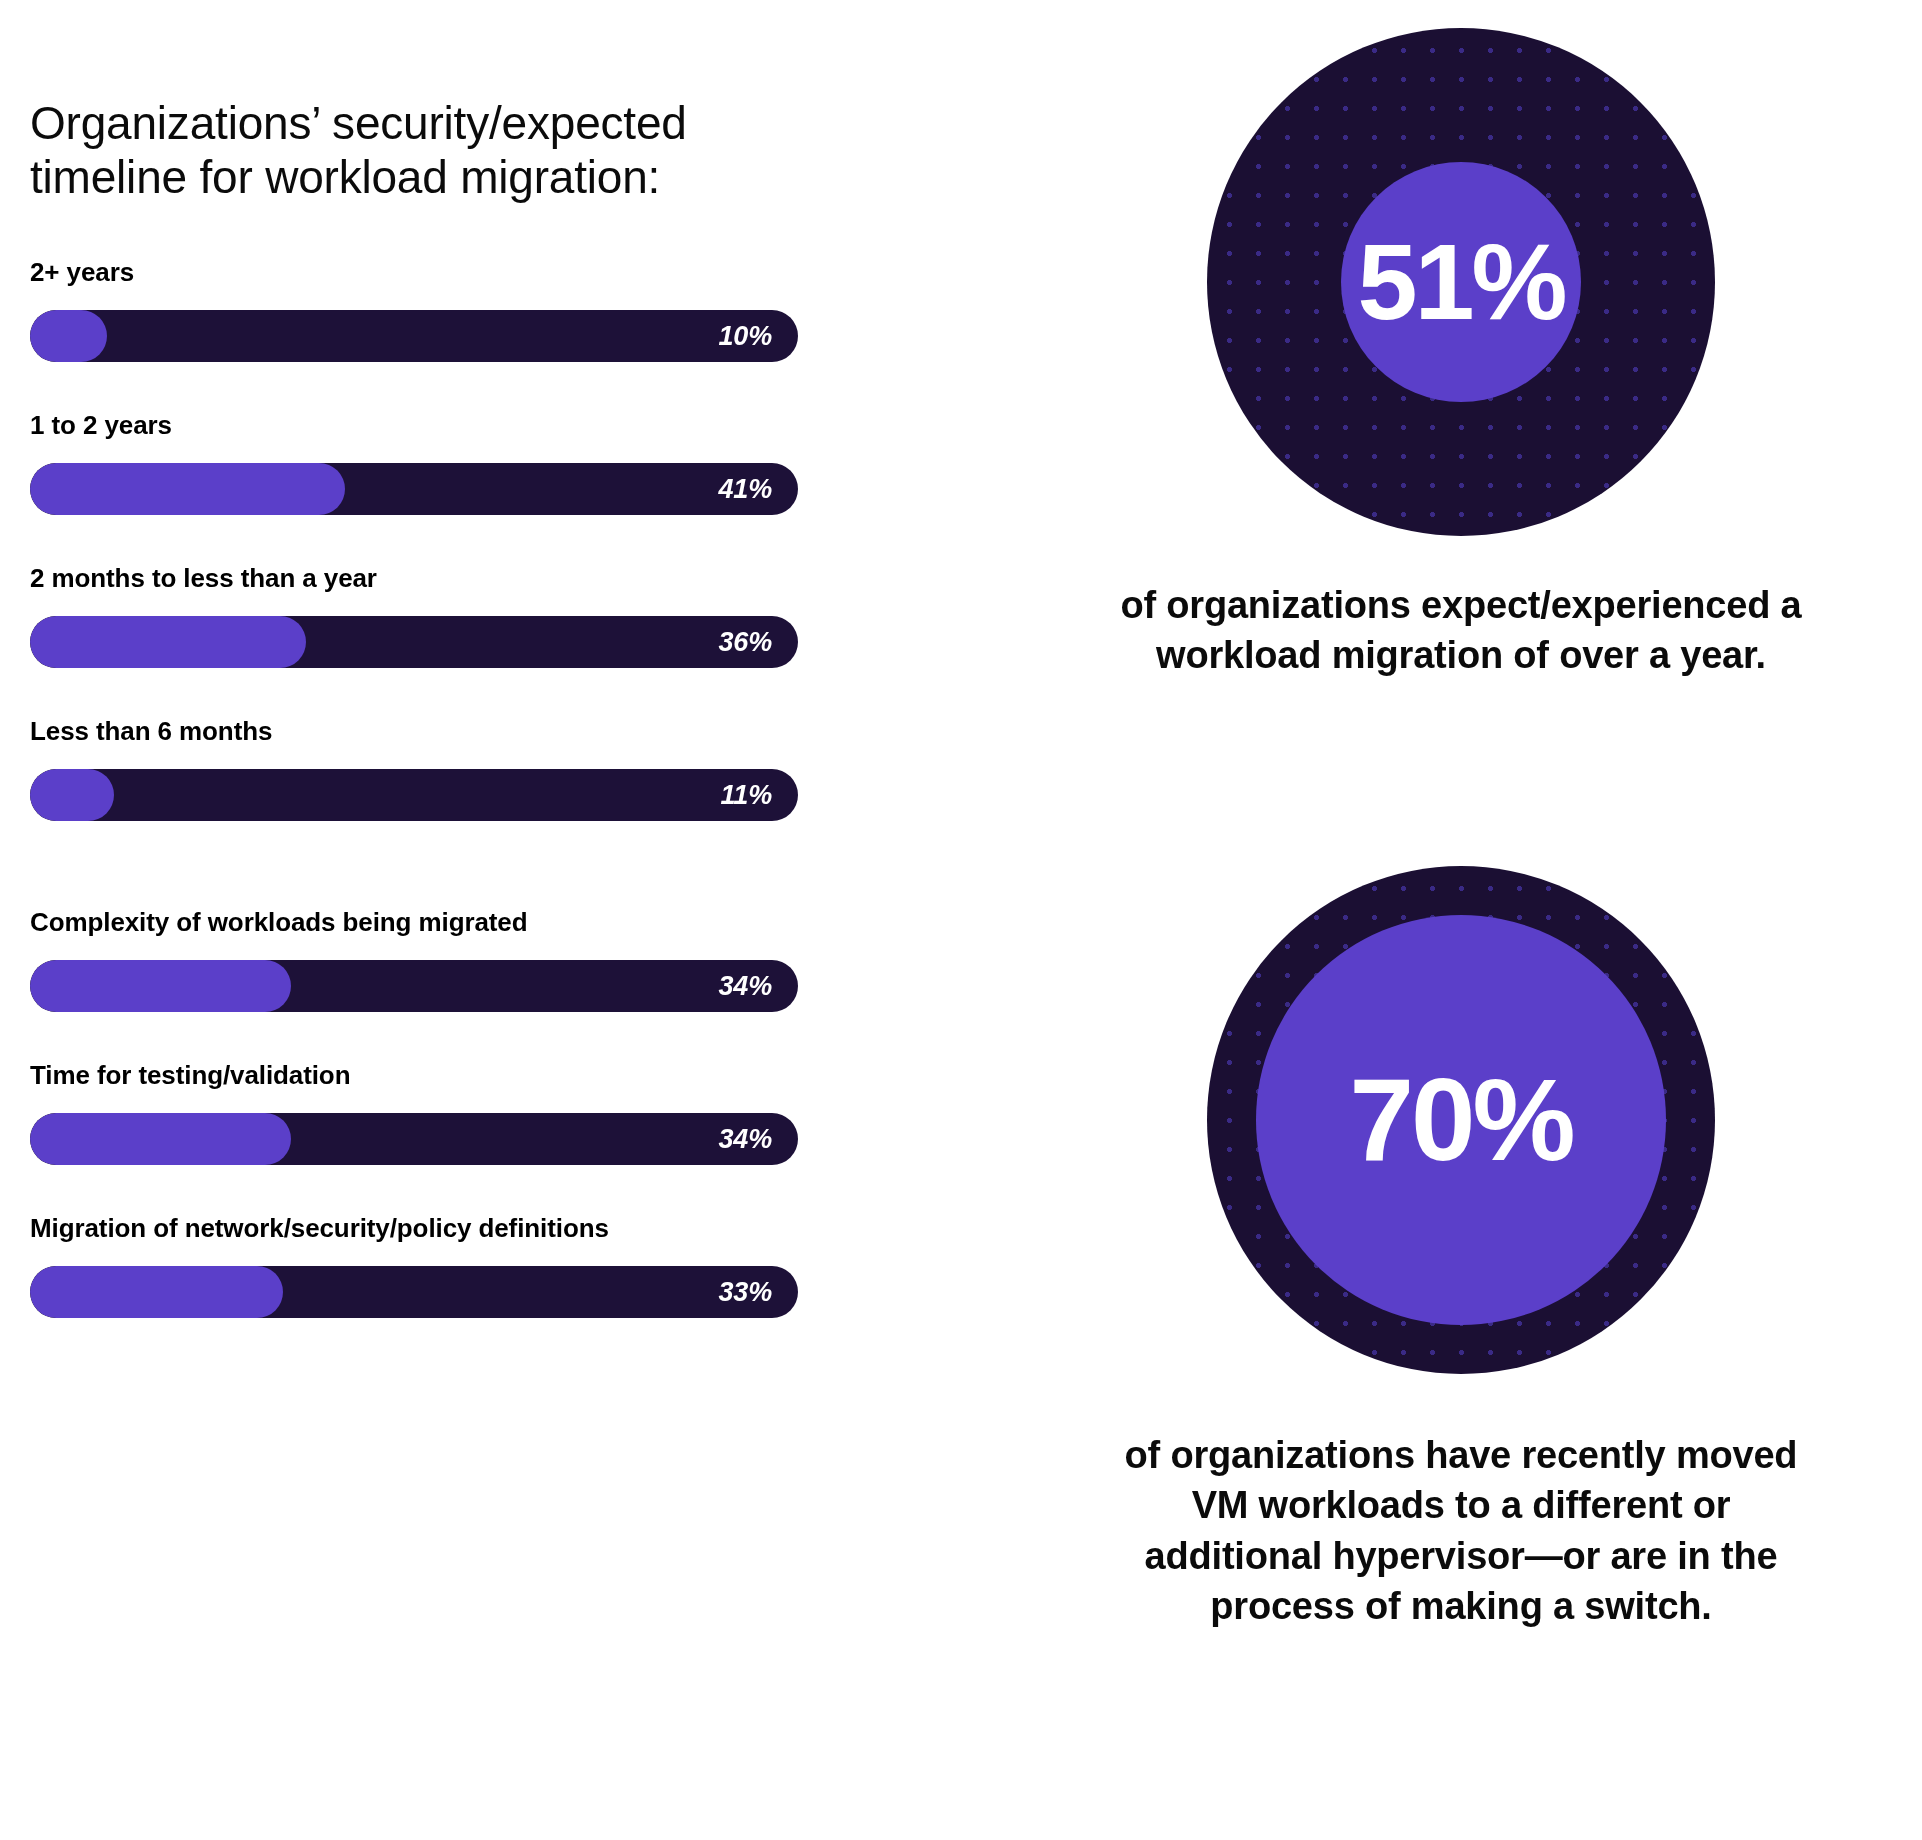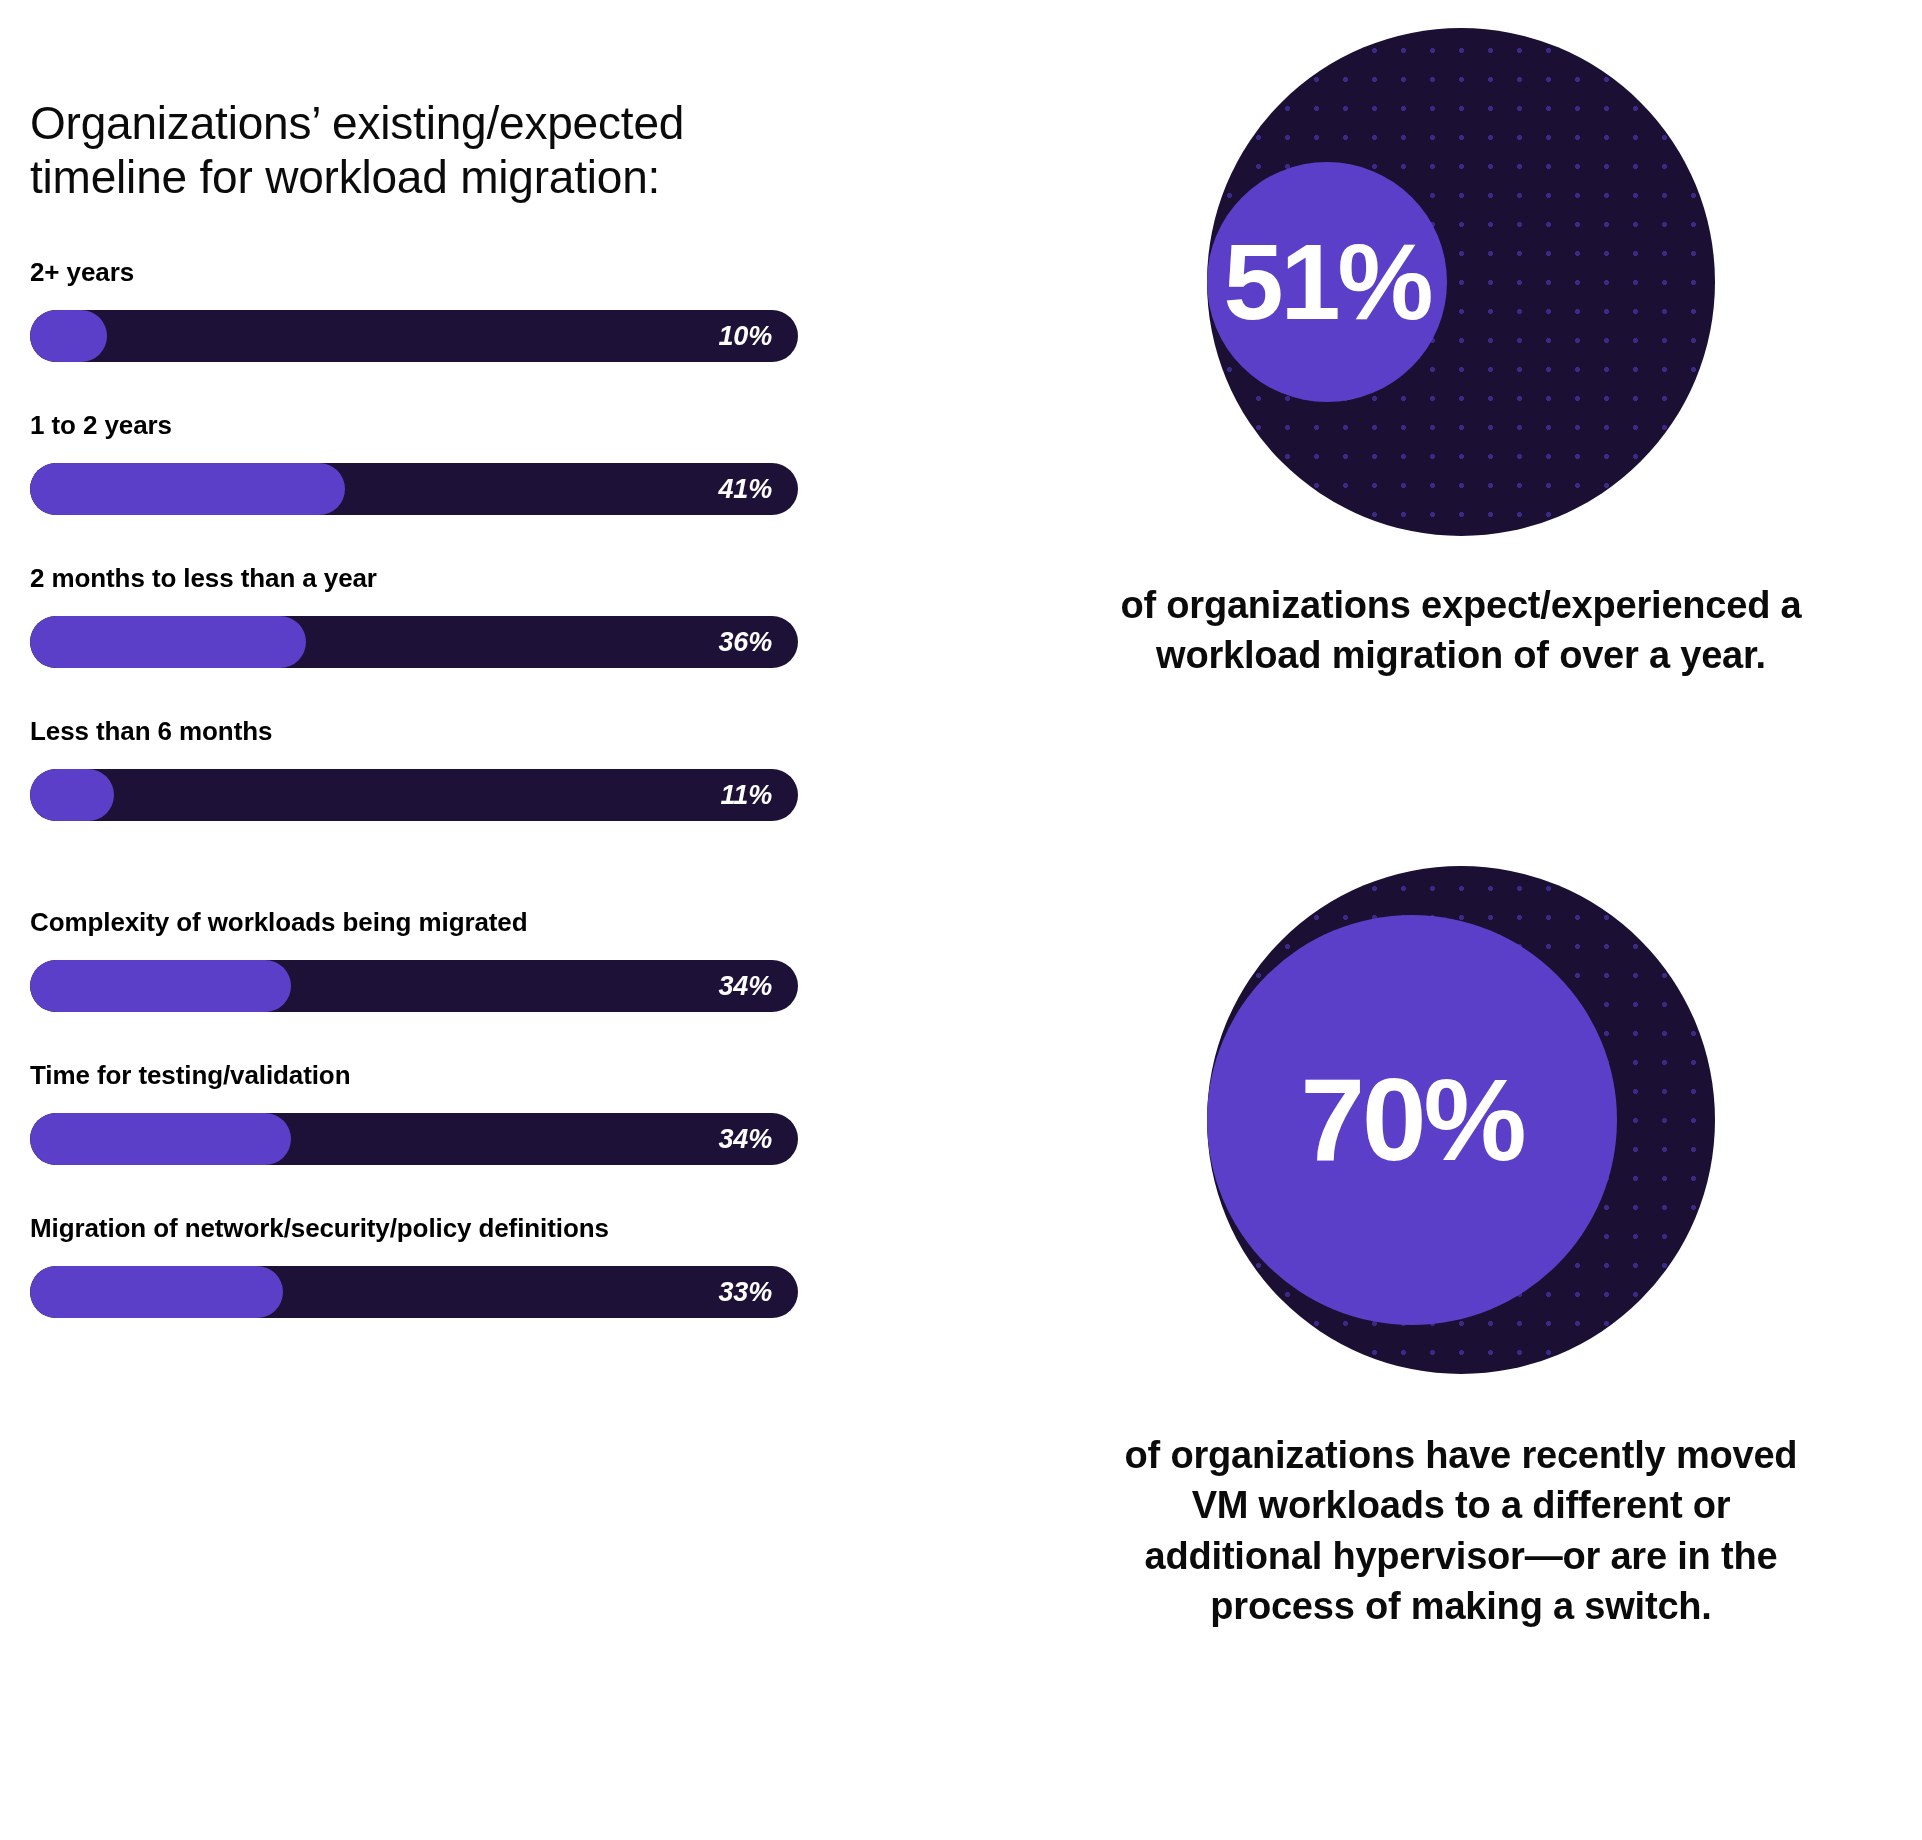--- a/index.html
+++ b/index.html
@@ -100,20 +100,21 @@
   .donut {
     position: relative;
     border-radius: 50%;
     background-color: #1b0f33;
     background-image:
       radial-gradient(circle, #3a2a86 2.6px, rgba(58,42,134,0) 2.8px);
     background-size: 29px 29px;
     background-position: 8px 8px;
     display: flex;
     align-items: center;
+    justify-content: center;
   }
   .donut-51 { width: 508px; height: 508px; }
   .donut-70 { width: 508px; height: 508px; }
 
   .donut-inner {
     border-radius: 50%;
     background: #5b3fc9;
     display: flex;
     align-items: center;
     justify-content: center;
@@ -144,21 +145,21 @@
   .caption-2 { margin-top: 56px; max-width: 720px; }
 </style>
 </head>
 <body>
 
 <div class="page">
 
   <div class="left-col">
 
     <div class="section">
-      <div class="section-heading">Organizations’ existing/expected
+      <div class="section-heading">Organizations’ security/expected
 timeline for workload migration:</div>
 
       <div class="bar-group">
         <div class="bar-label">2+ years</div>
         <div class="bar-track">
           <div class="bar-fill" style="width:10%"></div>
           <div class="bar-value">10%</div>
         </div>
       </div>
 

